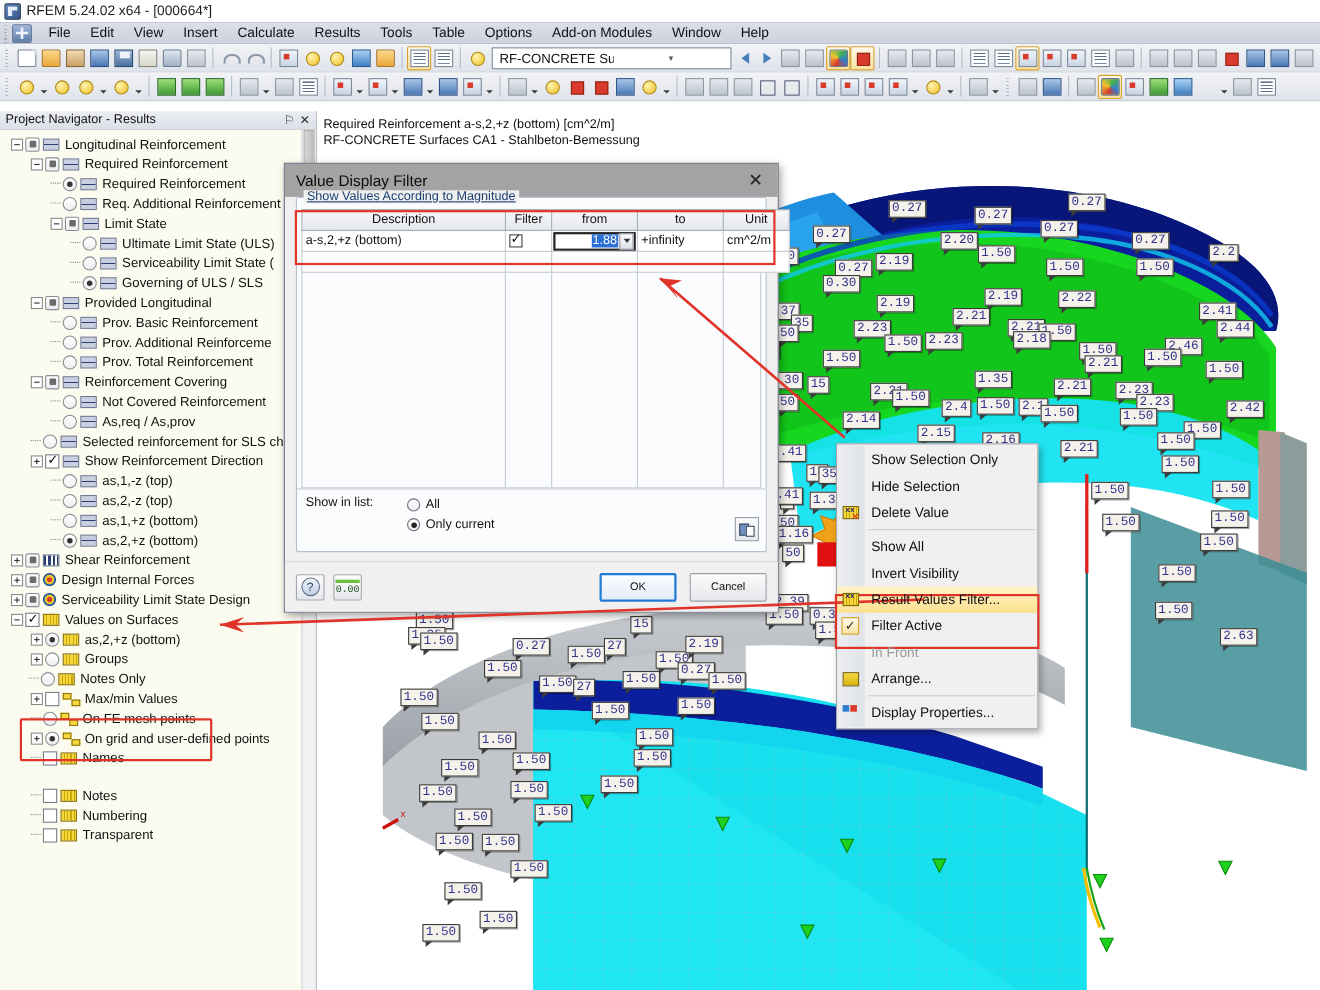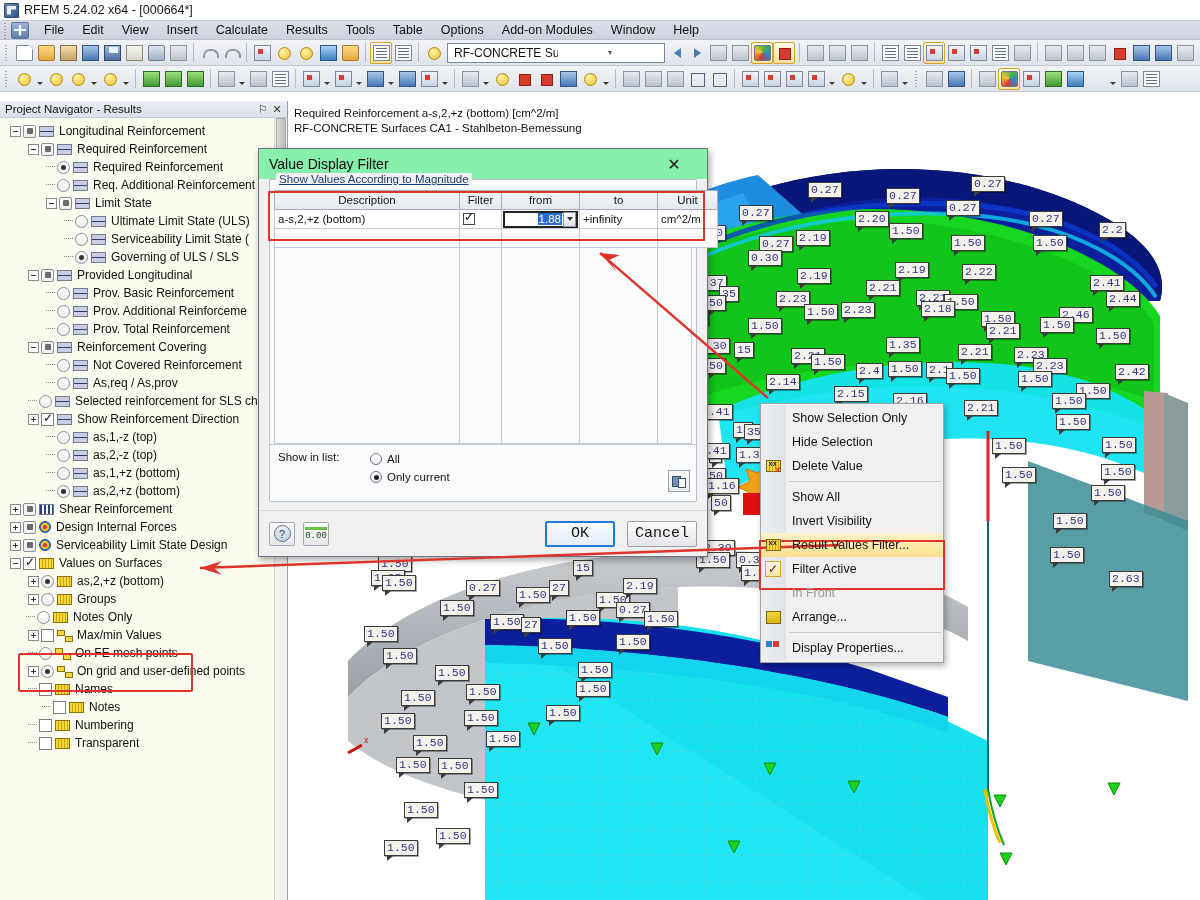--- a/index.html
+++ b/index.html
@@ -162,22 +162,22 @@
         font-family:"Liberation Mono", monospace; font-size:11.5px; color:#33338c;
         padding:0px 2px 0 2px; line-height:14px; height:16px; white-space:nowrap;
         box-shadow:1px 1px 0 rgba(0,0,0,0.35); }
   .vb:after { content:""; position:absolute; left:2px; top:15px;
         border-left:6px solid #3b3b3b; border-bottom:5px solid transparent; }
 
   
   #dialog { position:absolute; left:258px; top:148px; width:450px; height:409px;
      background:#f0f0f0; border:1px solid #6c7483; box-shadow:2px 3px 7px rgba(0,0,0,.35);
      display:flex; flex-direction:column; }
-  #dlg-title { height:30px; display:flex; align-items:center; padding:0 19px 0 10px;
-     background:#86efac; font-size:14px; color:#0c0c0c; }
+  #dlg-title { height:30px; display:flex; align-items:center; padding:0 6px 0 10px;
+     background:#a3a3a3; font-size:14px; color:#0c0c0c; }
   #dlg-title .t { flex:1; }
   #dlg-close { width:28px; height:22px; display:flex; align-items:center; justify-content:center;
      font-size:16px; color:#222; }
   #dlg-body { flex:1; padding:0 10px 0 10px; display:flex; flex-direction:column; }
   .group { border:1px solid #b8c0cf; border-radius:2px; position:relative; flex:1;
      background:#fbfcfe; margin-bottom:8px; display:flex; flex-direction:column; }
   .group > legend, .group .gtitle { position:absolute; left:6px; top:-7px; background:#f0f0f0;
      padding:0 3px; font-size:11.5px; color:#1a3f73; text-decoration:underline; }
   table.ftab { border-collapse:collapse; width:100%; table-layout:fixed; font-size:11.5px; }
   table.ftab th { background:linear-gradient(#f7f8fa,#e4e7ec); border:1px solid #a8aeb8;
@@ -210,23 +210,23 @@
   #dlg-foot { height:46px; display:flex; align-items:center; padding:0 10px;
      border-top:1px solid #d4d7dd; background:#f0f0f0; }
   .fbtn { width:26px; height:24px; border:1px solid #a3a8b2; border-radius:2px;
      background:linear-gradient(#fdfdfd,#e5e7ec); display:flex; align-items:center; justify-content:center;
      margin-right:8px; font-size:13px; }
   .fbtn .qm { width:17px;height:17px;border-radius:50%;border:1px solid #5b6a85;
      background:linear-gradient(#eef3fa,#c2d0e4); color:#2c3d58; font-size:11px;
      display:flex; align-items:center; justify-content:center; }
   .fbtn .num { font-family:"Liberation Mono",monospace; font-size:9px; color:#1a4a1a;
      border-top:3px solid #6abf3e; padding-top:1px; }
-  .dbtn { width:70px; height:26px; border:1px solid #9aa0aa; border-radius:2px; font-size:15px;
+  .dbtn { width:70px; height:26px; border:1px solid #9aa0aa; border-radius:2px; font-size:10px;
      background:linear-gradient(#fbfbfb,#e4e6ea); display:flex; align-items:center; justify-content:center;
-     color:#111;font-family:Liberation Mono, monospace; }
+     color:#111; }
   .dbtn.primary { border:2px solid #1e7ad6; background:linear-gradient(#fbfcfe,#e2ecf8); }
 
   
   #ctxmenu { position:absolute; left:760px; top:403px; width:184px;
      background:#f0f0f0; border:1px solid #a0a4ab; box-shadow:2px 3px 6px rgba(0,0,0,.3);
      padding:2px 0; }
   #ctxmenu .gutter { position:absolute; left:1px; top:1px; bottom:1px; width:24px;
      background:linear-gradient(90deg,#ebedf1,#e0e3e8); border-right:1px solid #dcdfe4; }
   .mrow { position:relative; height:24px; display:flex; align-items:center; font-size:12.5px; color:#111; }
   .mrow .mic { width:24px; display:flex; align-items:center; justify-content:center; flex:0 0 auto; z-index:2; }
@@ -763,21 +763,21 @@
           <span class="radio sel"></span>
           <span class="gi pts"></span>
           <span class="lbl">On grid and user-defined points</span>
         </div>
         <div class="row" style="padding-left: 28px;">
           <span class="dots"></span>
           <span class="chk"></span>
           <span class="gi note"></span>
           <span class="lbl">Names</span>
         </div>
-        <div class="row" style="padding-left: 42px;">
+        <div class="row" style="padding-left: 28px; margin-top: 16px;">
           <span class="dots"></span>
           <span class="chk"></span>
           <span class="gi note"></span>
           <span class="lbl">Notes</span>
         </div>
         <div class="row" style="padding-left: 28px;">
           <span class="dots"></span>
           <span class="chk"></span>
           <span class="gi note"></span>
           <span class="lbl">Numbering</span>

